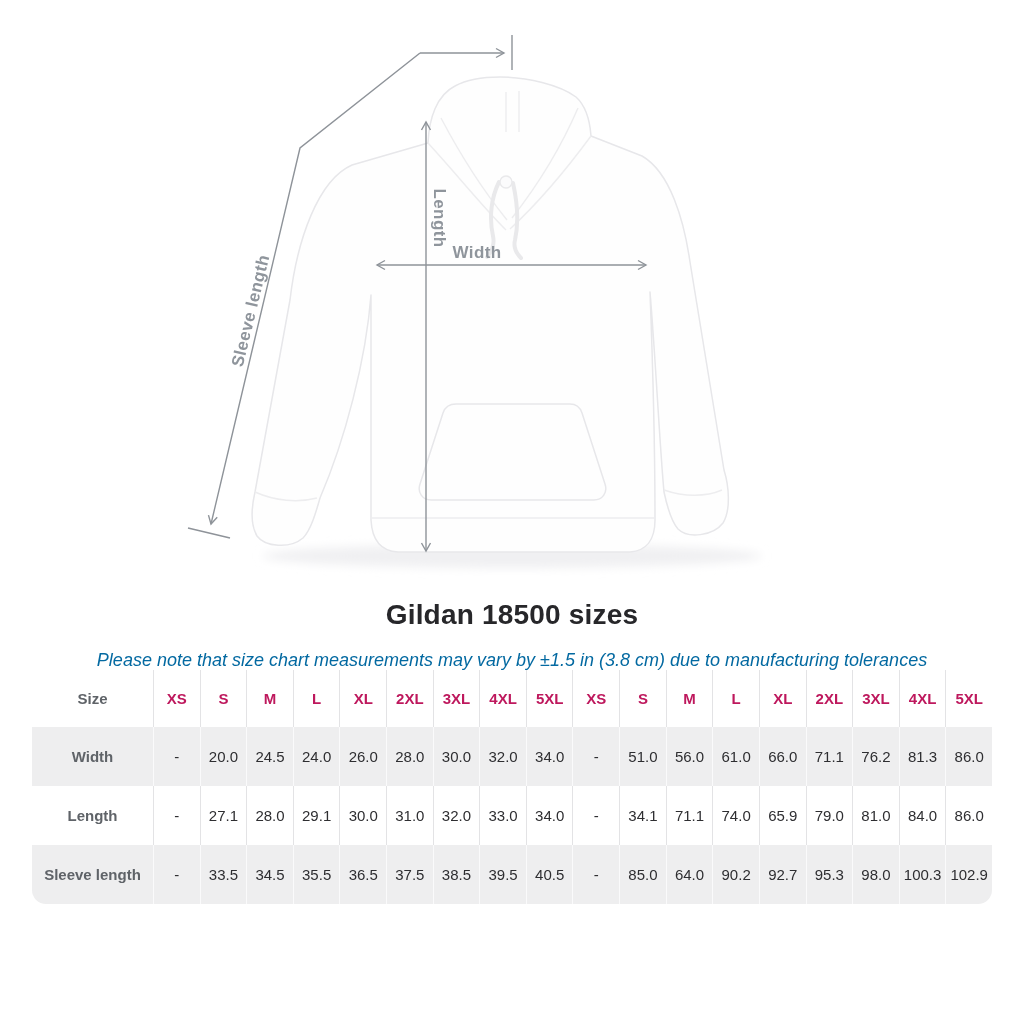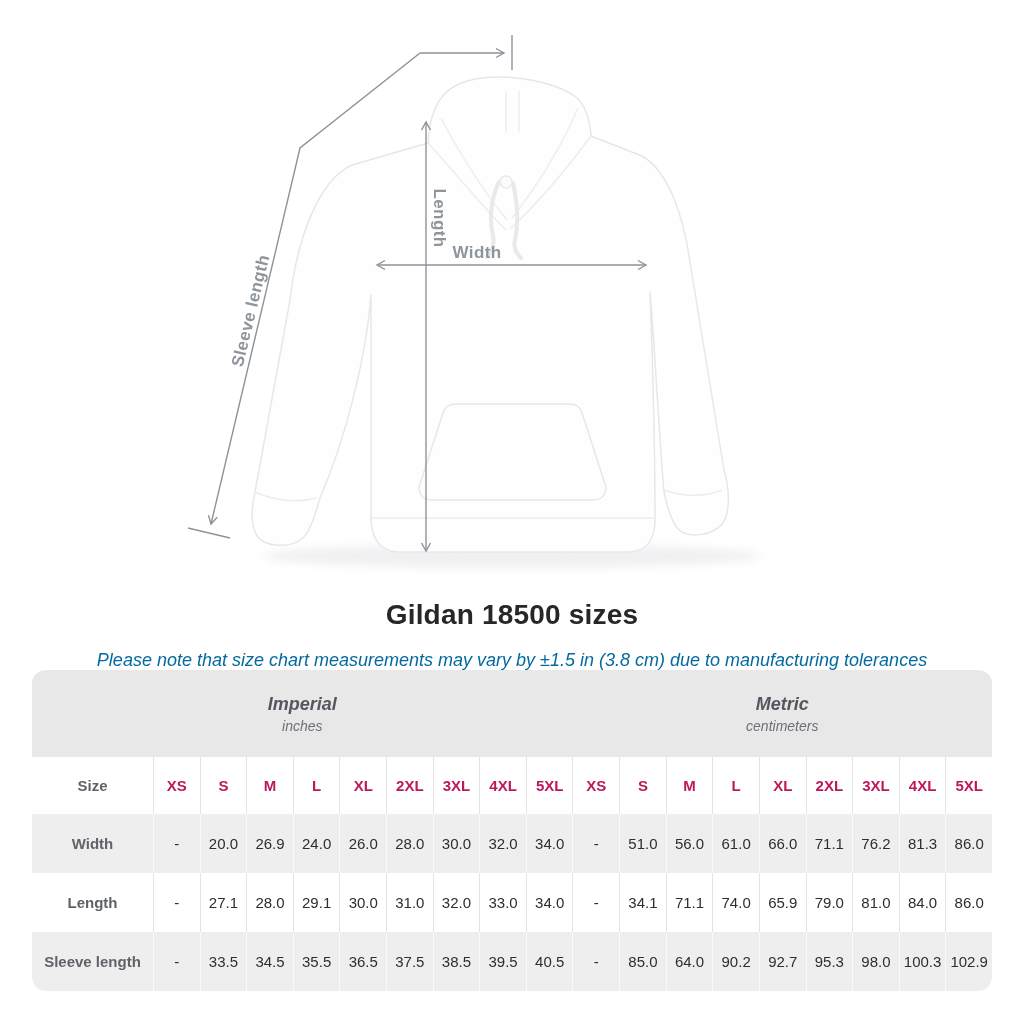--- a/index.html
+++ b/index.html
@@ -113,30 +113,20 @@
       <text transform="translate(256 312) rotate(-76.5)">Sleeve length</text>
       <text transform="translate(434 218) rotate(90)">Length</text>
       <text x="477" y="258">Width</text>
     </g>
   </svg>
 
   <div class="chart-title">Gildan 18500 sizes</div>
   <div class="chart-note">Please note that size chart measurements may vary by ±1.5 in (3.8 cm) due to manufacturing tolerances</div>
 
   <div class="size-table">
-    <div class="band">
-      <div class="band-cell imperial">
-        <div class="band-title">Imperial</div>
-        <div class="band-sub">inches</div>
-      </div>
-      <div class="band-cell metric">
-        <div class="band-title">Metric</div>
-        <div class="band-sub">centimeters</div>
-      </div>
-    </div>
     <div class="grid" id="grid">
         <div class="cell hdr lbl first">Size</div>
         <div class="cell hdr">XS</div>
         <div class="cell hdr">S</div>
         <div class="cell hdr">M</div>
         <div class="cell hdr">L</div>
         <div class="cell hdr">XL</div>
         <div class="cell hdr">2XL</div>
         <div class="cell hdr">3XL</div>
         <div class="cell hdr">4XL</div>
@@ -146,21 +136,21 @@
         <div class="cell hdr">M</div>
         <div class="cell hdr">L</div>
         <div class="cell hdr">XL</div>
         <div class="cell hdr">2XL</div>
         <div class="cell hdr">3XL</div>
         <div class="cell hdr">4XL</div>
         <div class="cell hdr">5XL</div>
         <div class="cell stripe lbl first">Width</div>
         <div class="cell stripe">-</div>
         <div class="cell stripe">20.0</div>
-        <div class="cell stripe">26.9</div>
+        <div class="cell stripe">24.5</div>
         <div class="cell stripe">24.0</div>
         <div class="cell stripe">26.0</div>
         <div class="cell stripe">28.0</div>
         <div class="cell stripe">30.0</div>
         <div class="cell stripe">32.0</div>
         <div class="cell stripe">34.0</div>
         <div class="cell stripe">-</div>
         <div class="cell stripe">51.0</div>
         <div class="cell stripe">56.0</div>
         <div class="cell stripe">61.0</div>

